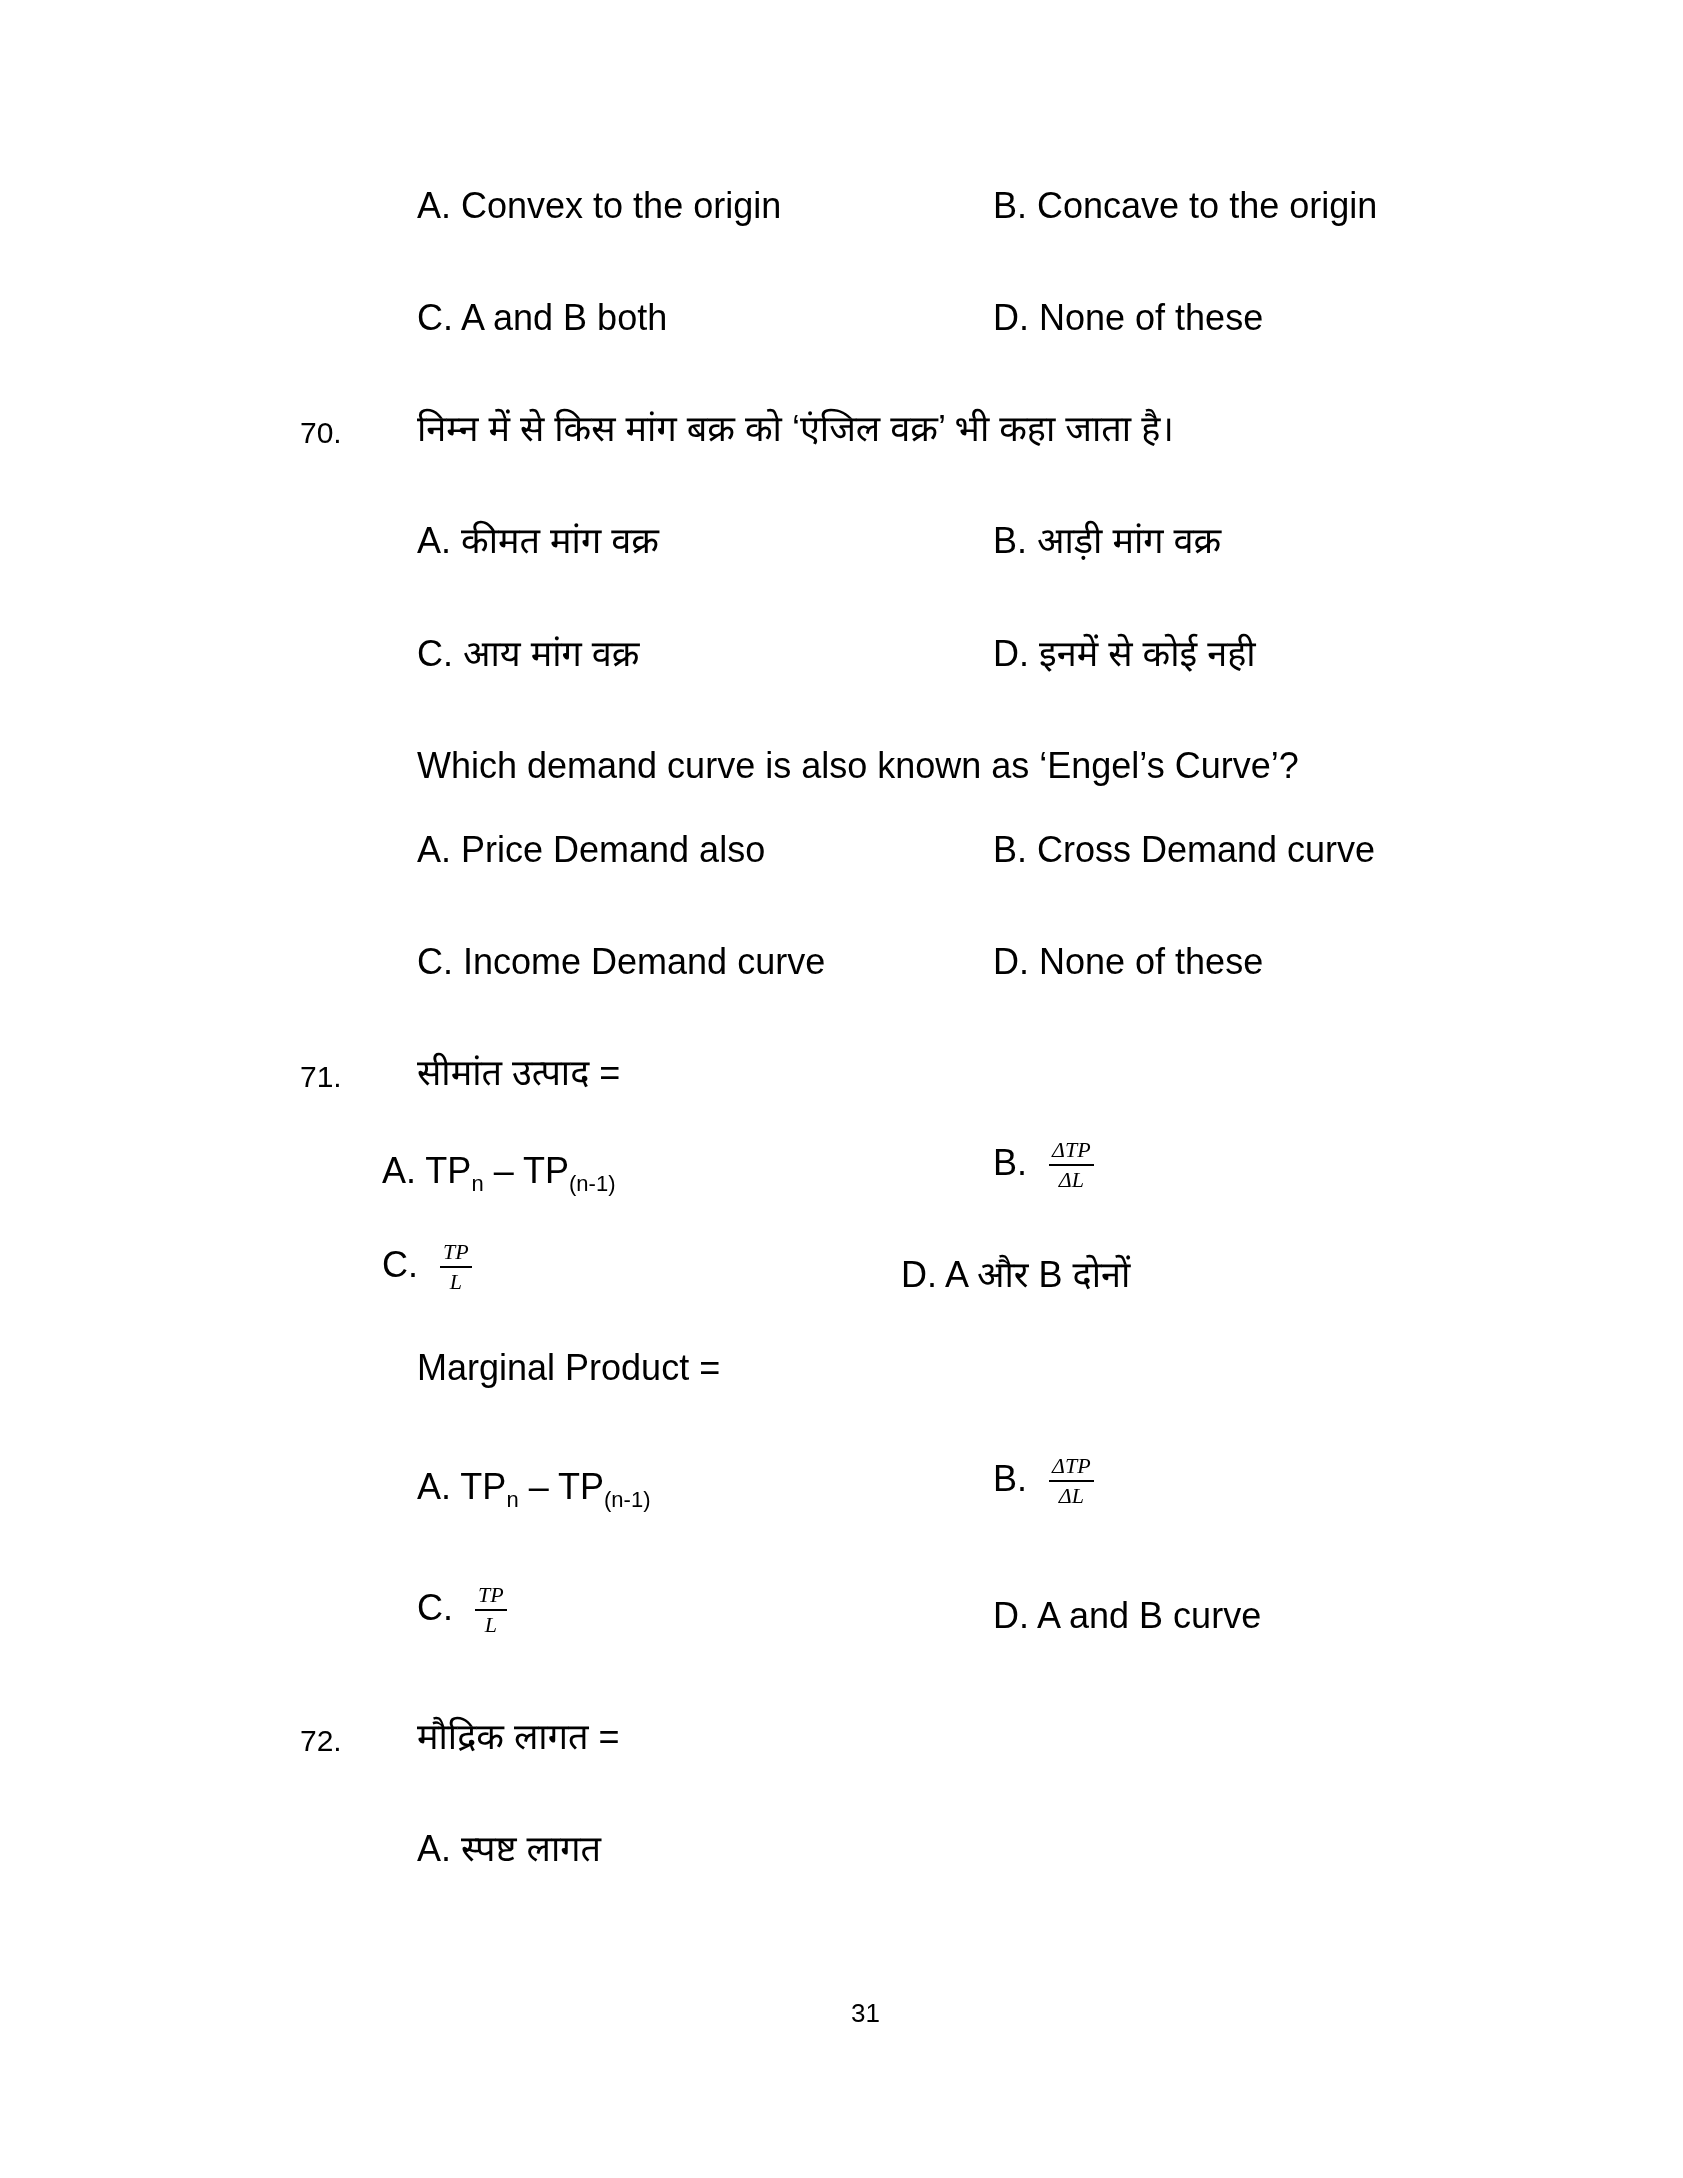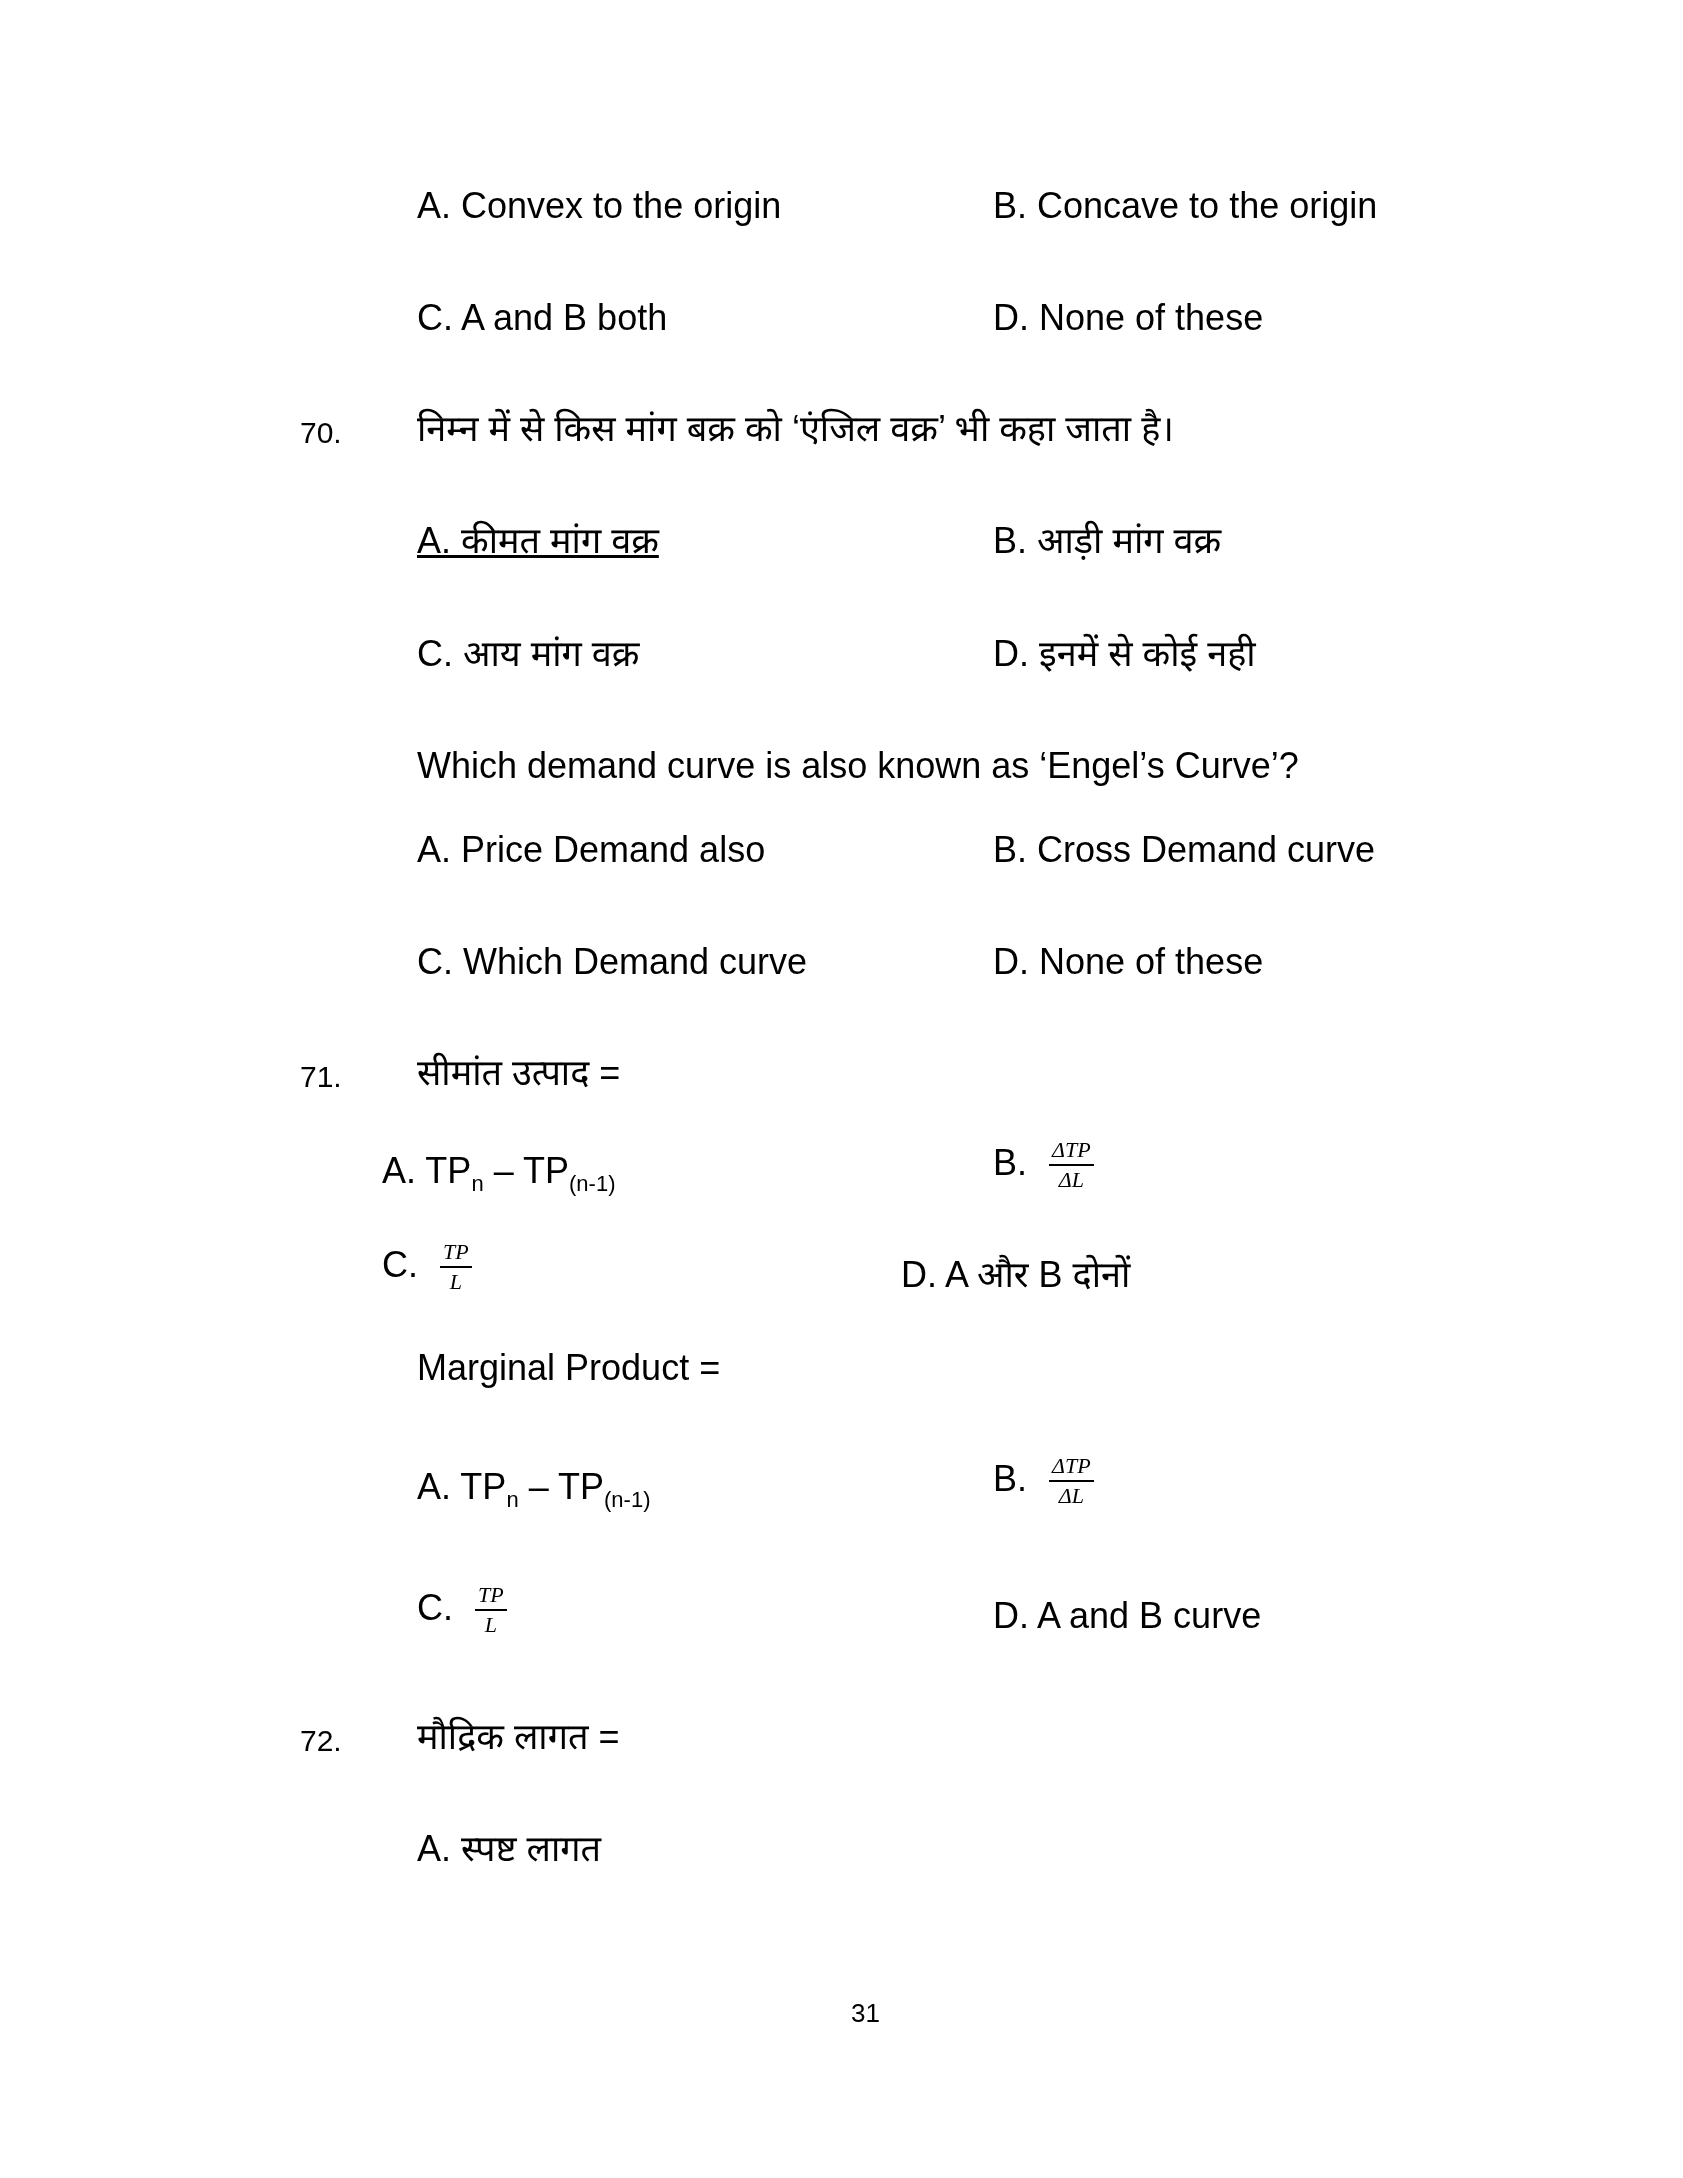--- a/index.html
+++ b/index.html
@@ -18,28 +18,28 @@
 </head>
 <body>
 
 <div class="t" style="left:417px; top:188px;">A.  Convex to the origin</div>
 <div class="t" style="left:993px; top:188px;">B.  Concave to the origin</div>
 <div class="t" style="left:417px; top:300px;">C.  A and B both</div>
 <div class="t" style="left:993px; top:300px;">D.  None of these</div>
 
 <div class="t num" style="left:300px; top:418px;">70.</div>
 <div class="t" style="left:417px; top:411px;">निम्न में से किस मांग बक्र को ‘एंजिल वक्र’ भी कहा जाता है।</div>
-<div class="t" style="left:417px; top:523px;text-decoration:underline;">A.  कीमत मांग वक्र</div>
+<div class="t" style="left:417px; top:523px;">A.  कीमत मांग वक्र</div>
 <div class="t" style="left:993px; top:523px;">B.  आड़ी मांग वक्र</div>
 <div class="t" style="left:417px; top:636px;">C.  आय मांग वक्र</div>
 <div class="t" style="left:993px; top:636px;">D.  इनमें से कोई नही</div>
 <div class="t" style="left:417px; top:748px;">Which demand curve is also known as ‘Engel’s Curve’?</div>
 <div class="t" style="left:417px; top:832px;">A.  Price Demand also</div>
 <div class="t" style="left:993px; top:832px;">B.  Cross Demand curve</div>
-<div class="t" style="left:417px; top:944px;">C.  Which Demand curve</div>
+<div class="t" style="left:417px; top:944px;">C.  Income Demand curve</div>
 <div class="t" style="left:993px; top:944px;">D.  None of these</div>
 
 <div class="t num" style="left:300px; top:1062px;">71.</div>
 <div class="t" style="left:417px; top:1055px;">सीमांत उत्पाद =</div>
 <div class="t" style="left:382px; top:1153px;">
   <span>A.  TP</span><sub>n</sub><span> – TP</span><sub>(n-1)</sub>
 </div>
 <div class="t" style="left:993px; top:1139px;">
   <span>B.</span>
   <span class="frac"><span class="n">ΔTP</span><span class="d">ΔL</span></span>

